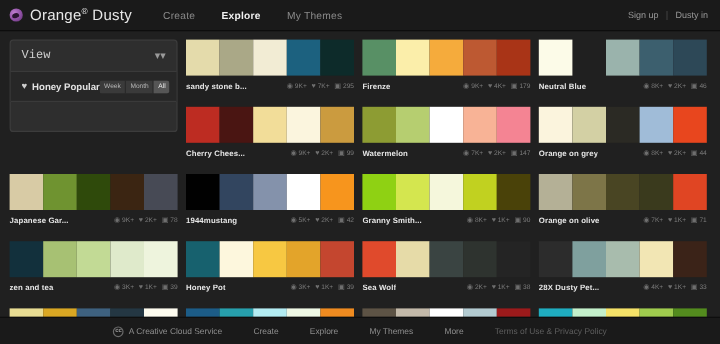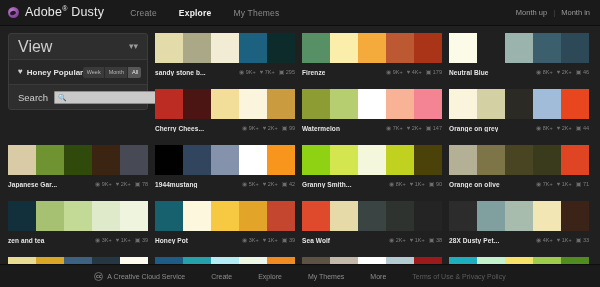--- a/index.html
+++ b/index.html
@@ -56,21 +56,21 @@
     width: 140px; height: 77px;
     background: #2e2e2e;
     border: 1px solid #3c3c3c;
     border-radius: 3px;
     padding: 0;
   }
   .view-row {
     height: 26px; display: flex; align-items: center;
     padding: 0 9px; border-bottom: 1px solid #3a3a3a;
   }
-  .view-label { color: #cfcfcf; font-size: 16px; }
+  .view-label { color: #cfcfcf; font-size: 10px; font-family: Liberation Mono, monospace; }
   .chev { margin-left: auto; color: #9a9a9a; font-size: 9px; line-height: 1; }
   .popular-row {
     height: 25px; display: flex; align-items: center;
     padding: 0 6px 0 9px; background: #272727;
     border-bottom: 1px solid #3a3a3a;
   }
   .heart-ic { color: #cfcfcf; font-size: 8px; margin-right: 4px; line-height: 1; }
   .popular-label { color: #e2e2e2; font-size: 8px; font-weight: bold; white-space: nowrap; }
   .seg { margin-left: auto; display: flex; border-radius: 2px; overflow: hidden; }
   .seg span {
@@ -131,55 +131,48 @@
   .footer a.dim { color: #5e5e5e; }
 </style>
 </head>
 <body>
 
 <div id="app">
 
   <div class="header">
     <div class="logo-wrap">
       <span class="logo-mark"></span>
-      <span class="brand"><span>Adobe</span><sup>®</sup><span> Dusty</span></span>
+      <span class="brand"><span>Orange</span><sup>®</sup><span> Dusty</span></span>
     </div>
     <div class="nav">
       <a href="#">Create</a>
       <a href="#" class="active">Explore</a>
       <a href="#">My Themes</a>
     </div>
     <div class="header-right">
-      <a href="#">Month up</a>
+      <a href="#">Sign up</a>
       <span class="hdr-sep">|</span>
-      <a href="#">Month in</a>
+      <a href="#">Dusty in</a>
     </div>
   </div>
 
   <div class="sidebar">
     <div class="view-row">
       <span class="view-label">View</span>
       <span class="chev">▾▾</span>
     </div>
     <div class="popular-row">
       <span class="heart-ic">♥</span>
       <span class="popular-label">Honey Popular</span>
       <span class="seg">
         <span>Week</span>
         <span>Month</span>
         <span class="sel">All</span>
       </span>
     </div>
-    <div class="search-row">
-      <span class="search-label">Search</span>
-      <span class="search-box">
-        <span class="mag">🔍</span>
-        <input class="search-input" type="text" placeholder="" style="">
-      </span>
-    </div>
   </div>
 
   <div class="grid">
       <div class="card" style="left: 155px; top: 0px;">
         <div class="swatches">
           <i style="background: rgb(228, 219, 171);"></i>
           <i style="background: rgb(170, 168, 135);"></i>
           <i style="background: rgb(242, 236, 212);"></i>
           <i style="background: rgb(28, 97, 127);"></i>
           <i style="background: rgb(13, 43, 42);"></i>

